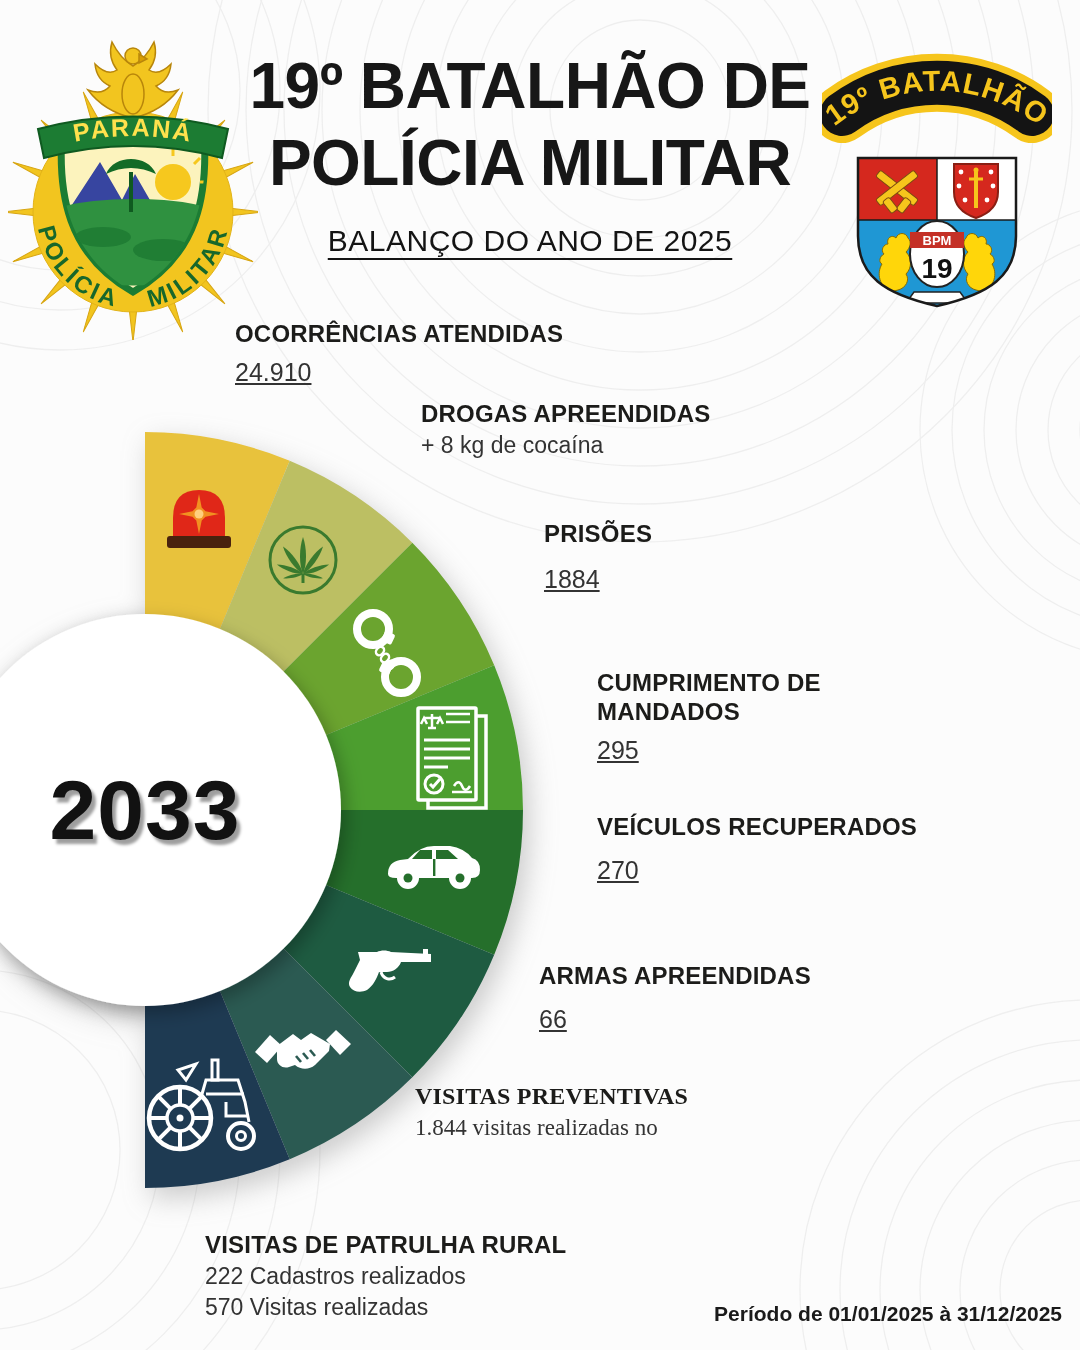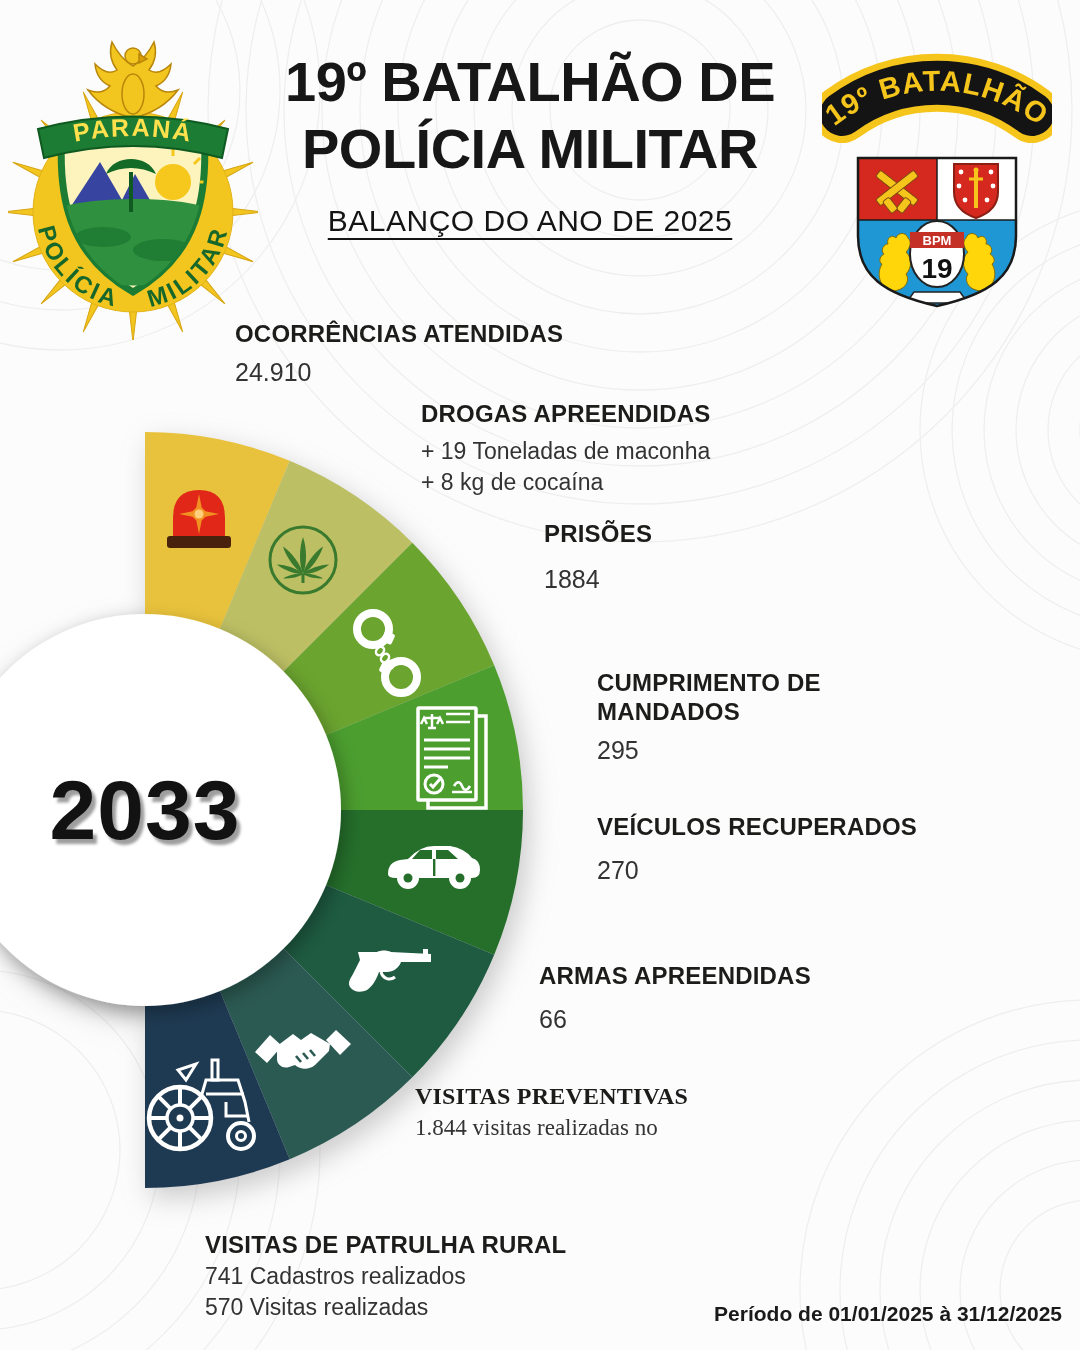--- a/index.html
+++ b/index.html
@@ -4,35 +4,35 @@
 <style>
   html,body{margin:0;padding:0;}
   .page{
     position:relative; width:1080px; height:1350px; overflow:hidden;
     background:#fcfcfc; font-family:"Liberation Sans", sans-serif; color:#1d1d1b;
   }
   .bg-contours{position:absolute; inset:0; z-index:0;}
   .layer{position:absolute; z-index:2;}
   
   .title-block{position:absolute; left:230px; top:48px; width:600px; text-align:center; z-index:2;}
-  .title-line{font-size:56px; line-height:1.2; font-weight:800; letter-spacing:-0.5px; color:#171717;}
+  .title-line{font-size:64px; line-height:1.2; font-weight:800; letter-spacing:-0.5px; color:#171717;}
   .subtitle{margin-top:22px; font-size:30px; font-weight:400; letter-spacing:0.5px;
     color:#141414; text-decoration:underline; text-underline-offset:7px; text-decoration-thickness:2px;}
   
   .donut-svg{position:absolute; left:0; top:0; width:1080px; height:1350px; z-index:1;
     pointer-events:none; filter:drop-shadow(6px 10px 14px rgba(110,110,110,0.35));}
   .year-label{position:absolute; left:28px; top:762px; width:234px; text-align:center;
     z-index:3; font-size:84px; font-weight:800; color:#121212;
     text-shadow:4px 5px 3px rgba(0,0,0,0.38); letter-spacing:1px;}
   
   .callout{position:absolute; display:flex; align-items:stretch; z-index:4;flex-direction:column;}
   .callout .bar{width:7px; border-radius:4px; flex:none;}
   .callout .txt{padding-left:17px;}
   .c-title{font-size:24px; font-weight:700; color:#1c1c1a; letter-spacing:0.2px; line-height:1.2;}
-  .c-value{font-size:25px; color:#333; margin-top:9px;}
+  .c-value{font-size:25px; color:#333; margin-top:9px;text-decoration:underline;}
   .c-detail{font-size:23px; color:#333; line-height:1.27; margin-top:2px;}
   .footer-period{position:absolute; right:18px; top:1302px; font-size:21px; font-weight:700;
     color:#1a1a1a; z-index:2;}
 </style>
 </head>
 <body>
 
 <div class="page">
 
   <svg class="bg-contours" width="1080" height="1350" viewBox="0 0 1080 1350">
@@ -347,21 +347,20 @@
     <div class="txt">
       <div class="c-title">OCORRÊNCIAS ATENDIDAS</div>
       <div class="c-value">24.910</div>
     </div>
   </div>
 
   <div class="callout" style="left:404px; top:400px;">
     <span class="bar" style="background: rgb(188, 191, 99);"></span>
     <div class="txt">
       <div class="c-title">DROGAS APREENDIDAS</div>
-      <div class="c-detail" style="margin-top:8px;">+ 19 Toneladas de maconha</div>
       <div class="c-detail">+ 8 kg de cocaína</div>
     </div>
   </div>
 
   <div class="callout" style="left:527px; top:520px;">
     <span class="bar" style="background: rgb(107, 164, 47);"></span>
     <div class="txt">
       <div class="c-title">PRISÕES</div>
       <div class="c-value" style="margin-top:16px;">1884</div>
     </div>
@@ -396,19 +395,19 @@
     <div class="txt">
       <div class="c-title">VISITAS PREVENTIVAS</div>
       <div class="c-detail">1.844 visitas realizadas no</div>
     </div>
   </div>
 
   <div class="callout" style="left:188px; top:1190px;gap:41px;">
     <span class="bar" style="background: rgb(30, 58, 82);"></span>
     <div class="txt">
       <div class="c-title">VISITAS DE PATRULHA RURAL</div>
-      <div class="c-detail">741 Cadastros realizados</div>
+      <div class="c-detail">222 Cadastros realizados</div>
       <div class="c-detail">570 Visitas realizadas</div>
     </div>
   </div>
 
   <div class="footer-period">Período de 01/01/2025 à 31/12/2025</div>
 </div>
 
 </body></html>

